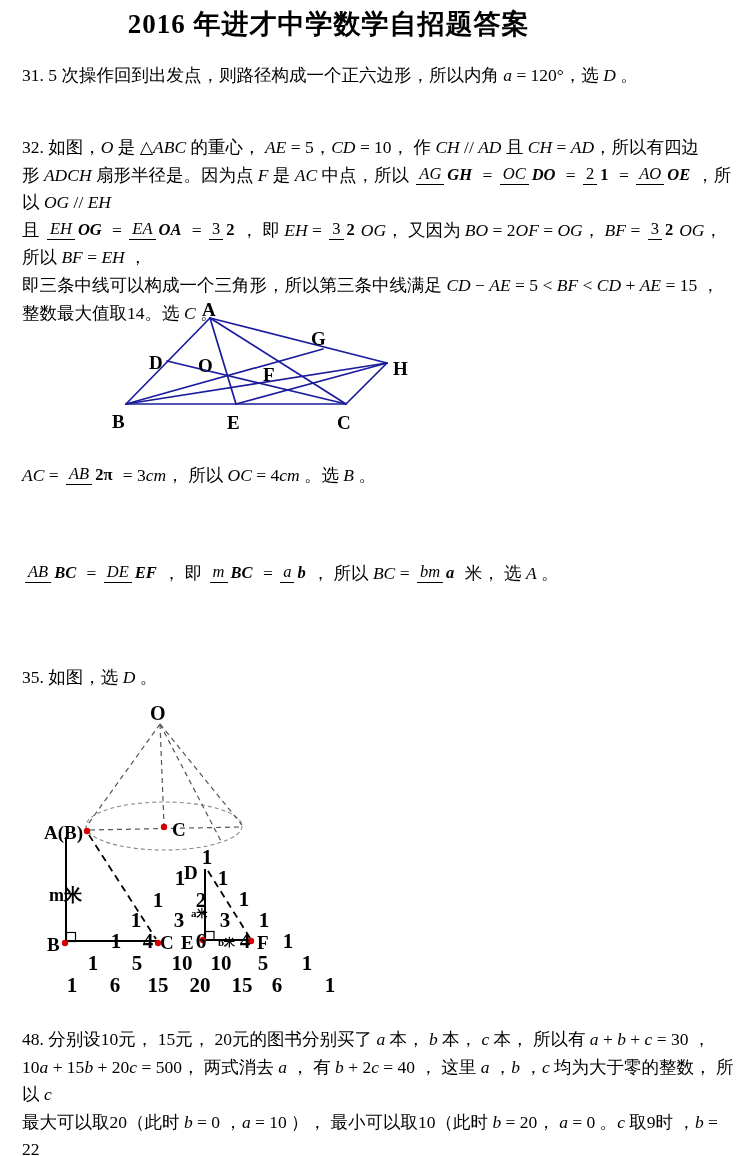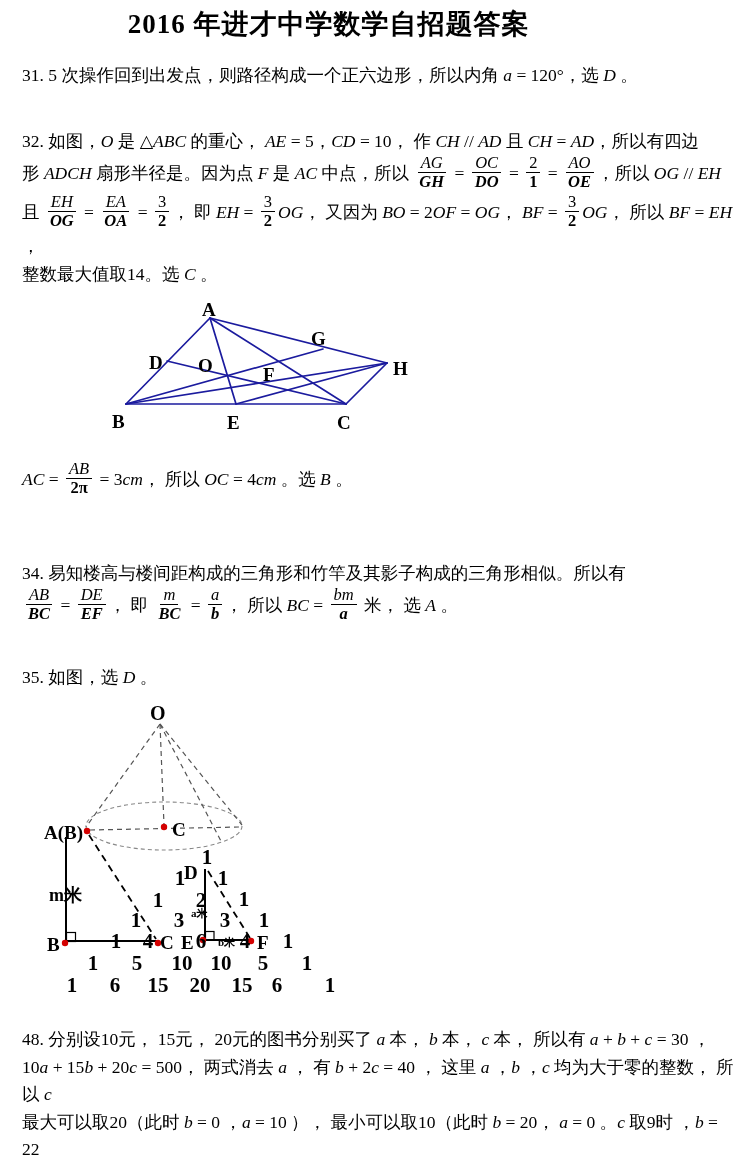--- a/index.html
+++ b/index.html
@@ -8,21 +8,21 @@
     font-family:"Liberation Serif","DejaVu Serif",serif;overflow:hidden;
   }
   .title{
     position:absolute;top:6px;left:0;width:657px;text-align:center;
     font-size:27px;font-weight:bold;letter-spacing:1px;
   }
   .blk{position:absolute;left:22px;width:712px;font-size:17.5px;}
   .ln{line-height:27px;margin-bottom:1px;}
   .it{font-style:italic;}
   .frac{
-    display:inline-flex;flex-direction:column;align-items:center;
+    display:inline-flex;align-items:center;
     vertical-align:middle;margin:0 3px;line-height:1.12;font-size:16.5px;
     position:relative;top:-2px;
   }
   .fn{padding:0 3px;border-bottom:1.5px solid #000;text-align:center;}
   .fd{padding:0 3px;text-align:center;font-weight:bold;}
   svg{position:absolute;}
   .d1{stroke:var(--blue,#1b1b9e);stroke-width:1.7;fill:none;stroke-linecap:round;}
   .dlbl{font-family:"Liberation Serif","DejaVu Serif",serif;font-weight:bold;font-size:19px;fill:#000;}
   .plbl{font-family:"Liberation Serif","DejaVu Serif",serif;font-weight:bold;font-size:21px;fill:#000;text-anchor:middle;}
   .solid{stroke:#000;stroke-width:2;fill:none;}
@@ -33,21 +33,21 @@
   .dot{fill:var(--red,#d40000);stroke:none;}
 </style>
 </head>
 <body>
 
 <div class="title">2016 年进才中学数学自招题答案</div>
 
 <div class="blk" style="top:62px">
     <div class="ln"><span>31.  5 次操作回到出发点，则路径构成一个正六边形，所以内角 </span><span class="it">a</span><span> = 120°，选 </span><span class="it">D</span><span> 。</span></div>
   </div>
-<div class="blk" style="top:128px">
+<div class="blk" style="top:134px">
     <div class="ln"><span>32.  如图，</span><span class="it">O</span><span> 是 △</span><span class="it">ABC</span><span> 的重心， </span><span class="it">AE</span><span> = 5，</span><span class="it">CD</span><span> = 10， 作 </span><span class="it">CH</span><span> // </span><span class="it">AD</span><span> 且 </span><span class="it">CH</span><span> = </span><span class="it">AD</span><span>，所以有四边</span></div>
     <div class="ln"><span>形 </span><span class="it">ADCH</span><span> 扇形半径是。因为点 </span><span class="it">F</span><span> 是 </span><span class="it">AC</span><span> 中点，所以 </span><span class="frac">
         <span class="fn it">AG</span>
         <span class="fd it">GH</span>
       </span><span> = </span><span class="frac">
         <span class="fn it">OC</span>
         <span class="fd it">DO</span>
       </span><span> = </span><span class="frac">
         <span class="fn">2</span>
         <span class="fd">1</span>
@@ -64,30 +64,30 @@
       </span><span> = </span><span class="frac">
         <span class="fn">3</span>
         <span class="fd">2</span>
       </span><span>， 即 </span><span class="it">EH</span><span> = </span><span class="frac">
         <span class="fn">3</span>
         <span class="fd">2</span>
       </span><span class="it">OG</span><span>， 又因为 </span><span class="it">BO</span><span> = 2</span><span class="it">OF</span><span> = </span><span class="it">OG</span><span>， </span><span class="it">BF</span><span> = </span><span class="frac">
         <span class="fn">3</span>
         <span class="fd">2</span>
       </span><span class="it">OG</span><span>， 所以 </span><span class="it">BF</span><span> = </span><span class="it">EH</span><span> ，</span></div>
+    <div class="ln"><span>即三条中线可以构成一个三角形，所以第三条中线满足 </span><span class="it">CD</span><span> − </span><span class="it">AE</span><span> = 5 &lt; </span><span class="it">BF</span><span> &lt; </span><span class="it">CD</span><span> + </span><span class="it">AE</span><span> = 15 ，</span></div>
     <div class="ln"><span>整数最大值取14。选 </span><span class="it">C</span><span> 。</span></div>
   </div>
 <div class="blk" style="top:462px">
     <div class="ln"><span class="it">AC</span><span> = </span><span class="frac">
         <span class="fn it">AB</span>
         <span class="fd">2π</span>
       </span><span> = 3</span><span class="it">cm</span><span>， 所以 </span><span class="it">OC</span><span> = 4</span><span class="it">cm</span><span> 。选 </span><span class="it">B</span><span> 。</span></div>
   </div>
 <div class="blk" style="top:560px">
-    <div class="ln"><span>34.  易知楼高与楼间距构成的三角形和竹竿及其影子构成的三角形相似。所以有</span></div>
     <div class="ln"><span class="frac">
         <span class="fn it">AB</span>
         <span class="fd it">BC</span>
       </span><span> = </span><span class="frac">
         <span class="fn it">DE</span>
         <span class="fd it">EF</span>
       </span><span>，  即 </span><span class="frac">
         <span class="fn it">m</span>
         <span class="fd it">BC</span>
       </span><span> = </span><span class="frac">

